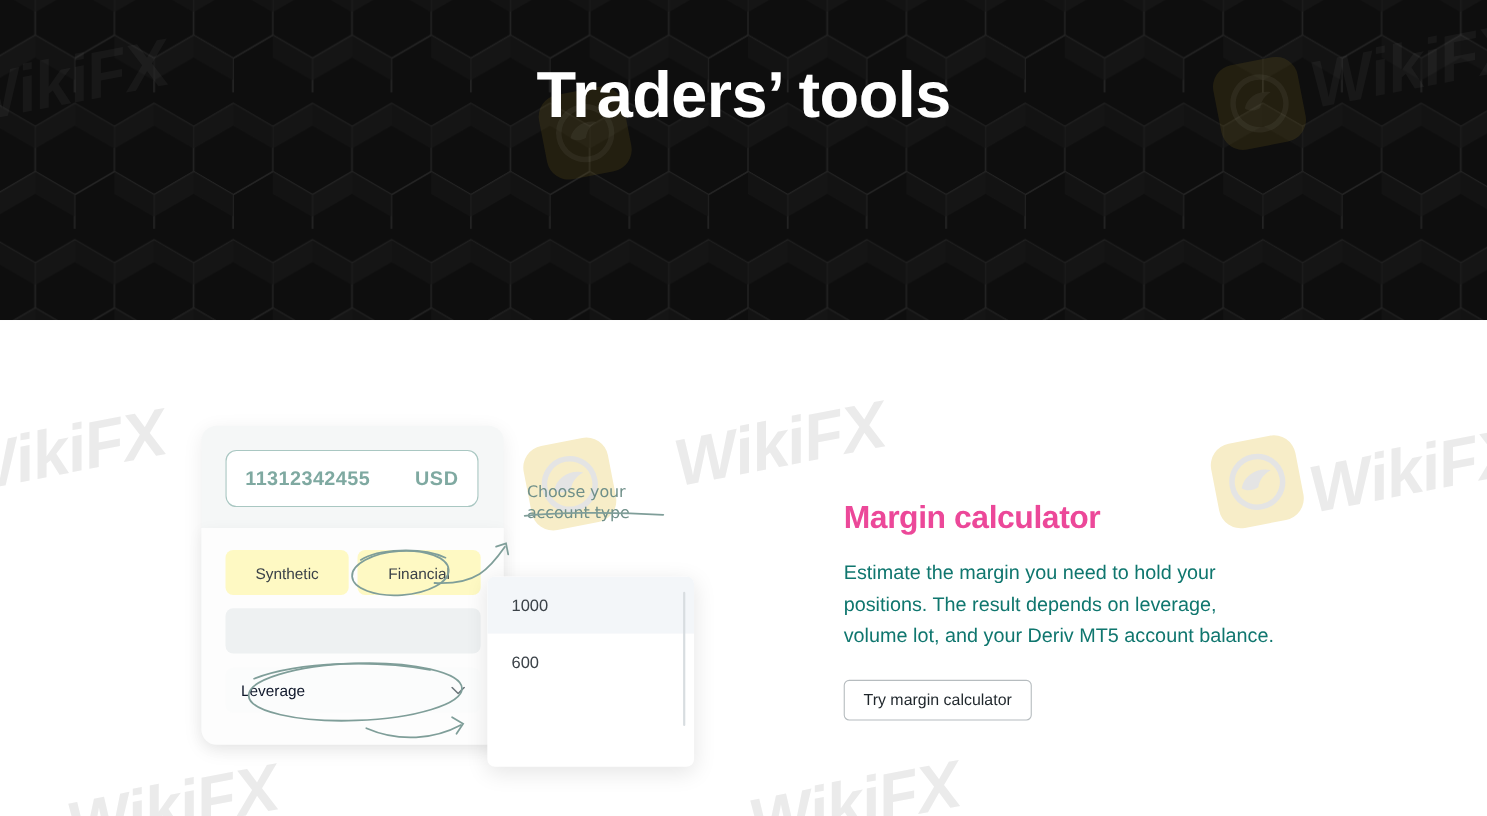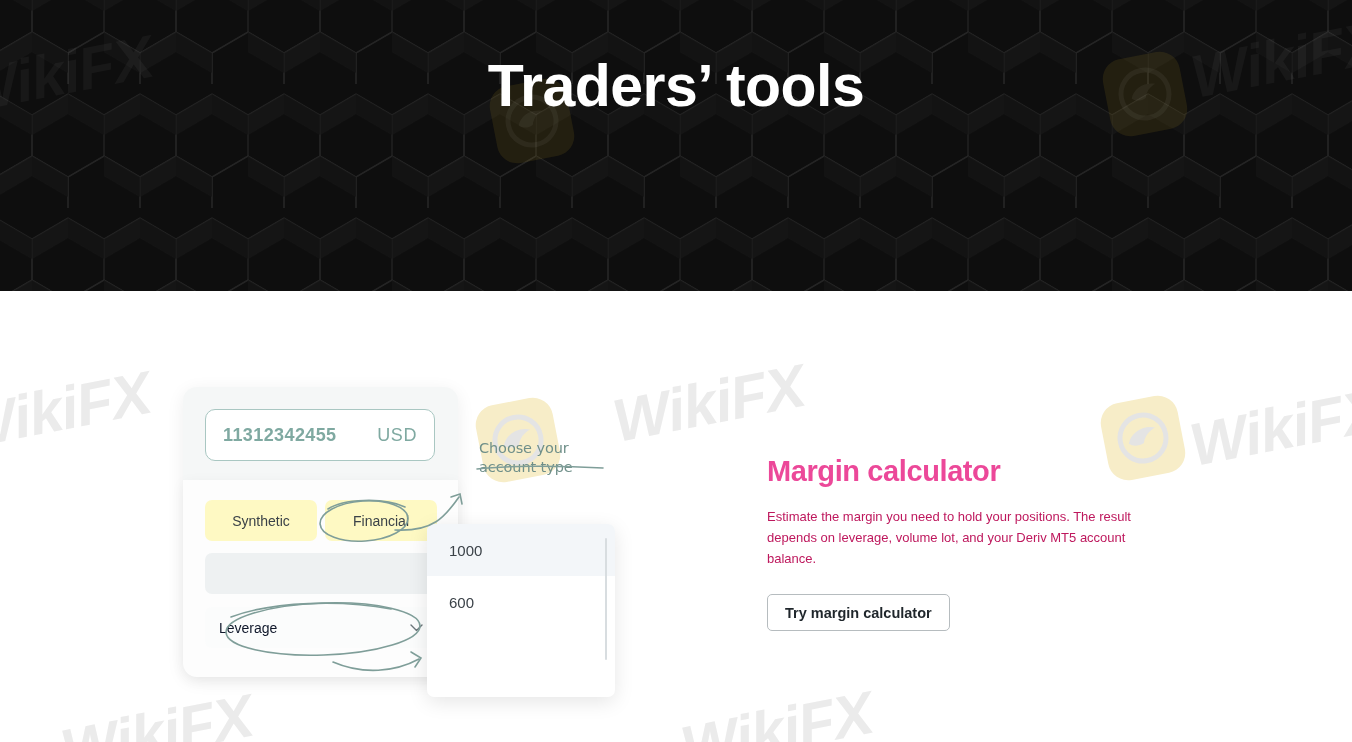--- a/index.html
+++ b/index.html
@@ -121,21 +121,21 @@
   }
   .amount-value {
     color: #7fa9a1;
     font-size: 18px;
     font-weight: bold;
     letter-spacing: 0.4px;
   }
   .amount-currency {
     color: #7fa9a1;
     font-size: 18px;
-    font-weight: normal;
+    font-weight: bold;
     letter-spacing: 0.6px;
   }
   .type-row {
     position: absolute;
     left: 22px; top: 113px;
     width: 232px; height: 41px;
     display: flex;
     gap: 8px;
   }
   .type-tab {
@@ -168,21 +168,21 @@
     font-size: 14px;
     color: #0f172a;
   }
   .chev {
     width: 13px; height: 8px;
   }
 
   
   .dropdown {
     position: absolute;
-    left: 244px; top: 137px;
+    left: 260px; top: 137px;
     width: 188px; height: 173px;
     background: #ffffff;
     border-radius: 7px;
     box-shadow: 0 5px 20px rgba(0,0,0,0.10);
     overflow: hidden;
   }
   .dd-item {
     height: 52px;
     display: flex;
     align-items: center;
@@ -226,37 +226,37 @@
     width: 420px;
   }
   .copy-title {
     font-size: 29px;
     font-weight: bold;
     color: #ec4899;
     letter-spacing: -0.4px;
     margin-bottom: 18px;
   }
   .copy-desc {
-    font-size: 13px;
+    font-size: 18px;
     line-height: 1.62;
-    color: #be185d;
+    color: #0f766e;
     width: 395px;
     margin-bottom: 25px;
   }
   .cta {
     display: inline-flex;
     align-items: center;
     justify-content: center;
     height: 37px;
     padding: 0 17px;
     border: 1.4px solid #b6bcbf;
     border-radius: 5px;
     background: #ffffff;
     font-size: 14.5px;
-    font-weight: bold;
+    font-weight: normal;
     color: #1f262b;
     cursor: pointer;
     font-family: "Liberation Sans", sans-serif;
   }
 </style>
 </head>
 <body>
 
 <div id="page">
 

